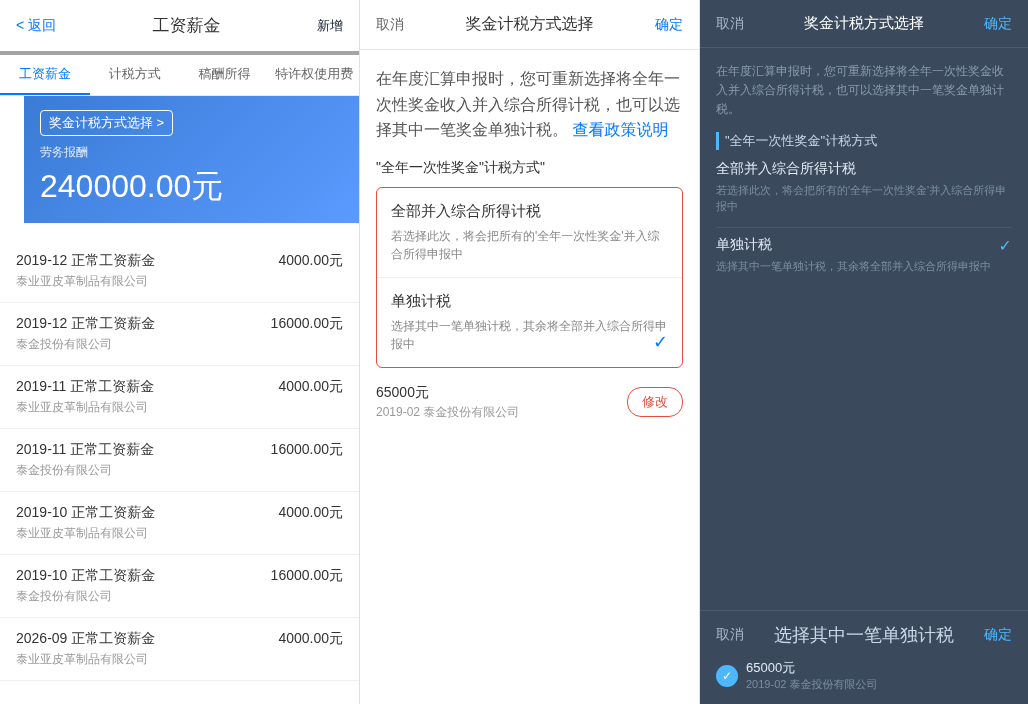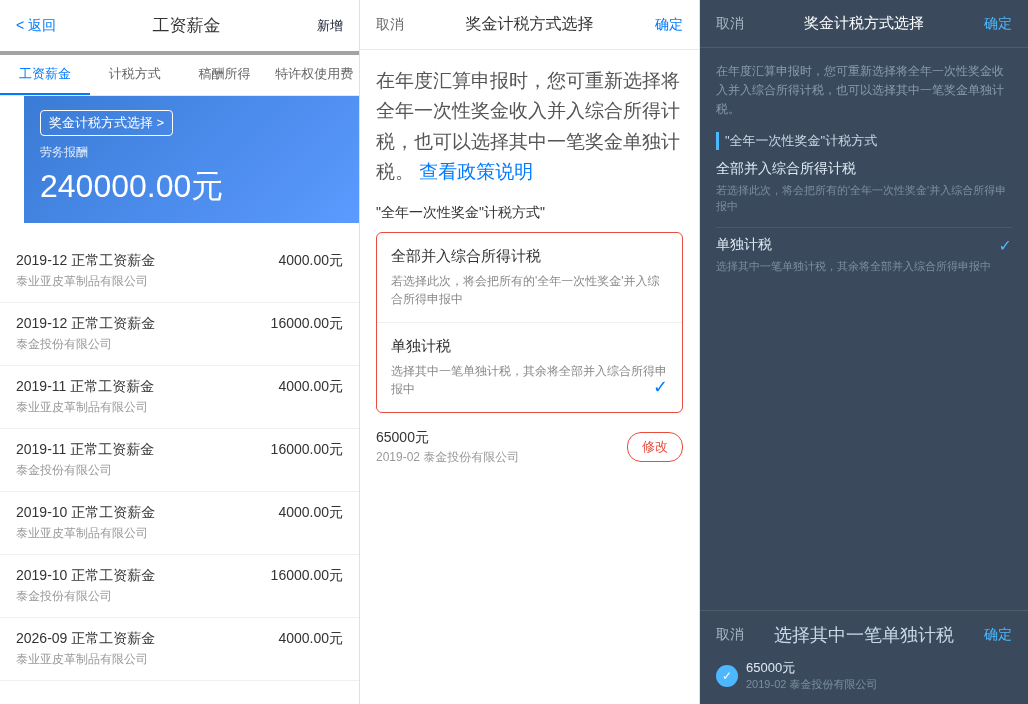--- a/index.html
+++ b/index.html
@@ -145,21 +145,21 @@
       color: #007AFF;
       font-size: 14px;
       cursor: pointer;
     }
     .middle-content {
       padding: 16px;
       flex: 1;
       overflow-y: auto;
     }
     .middle-desc {
-      font-size: 19px;
+      font-size: 16px;
       color: #555;
       line-height: 1.6;
     }
     .middle-desc a {
       color: #007AFF;
       text-decoration: none;
     }
     .section-heading {
       font-size: 14px;
       font-weight: 500;

